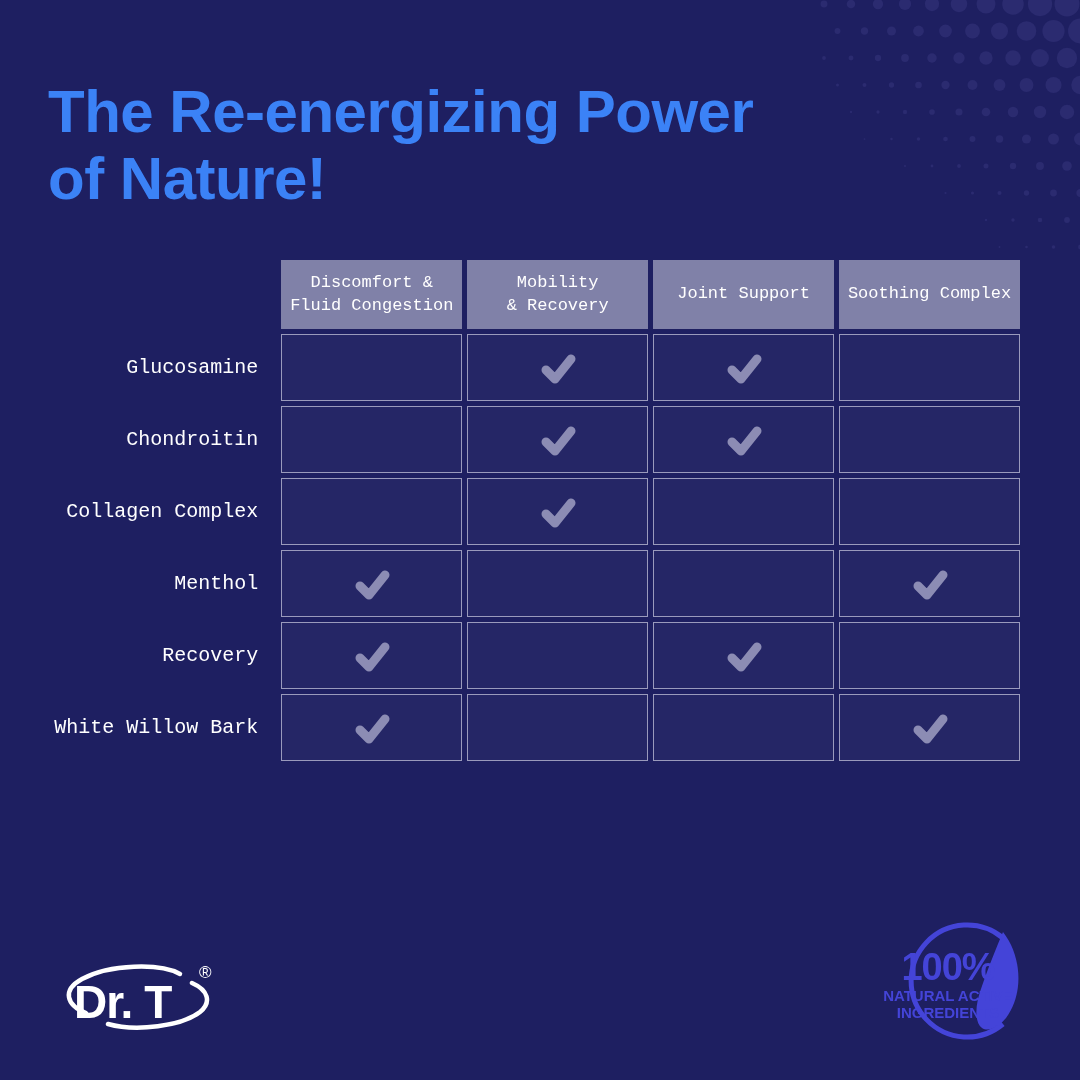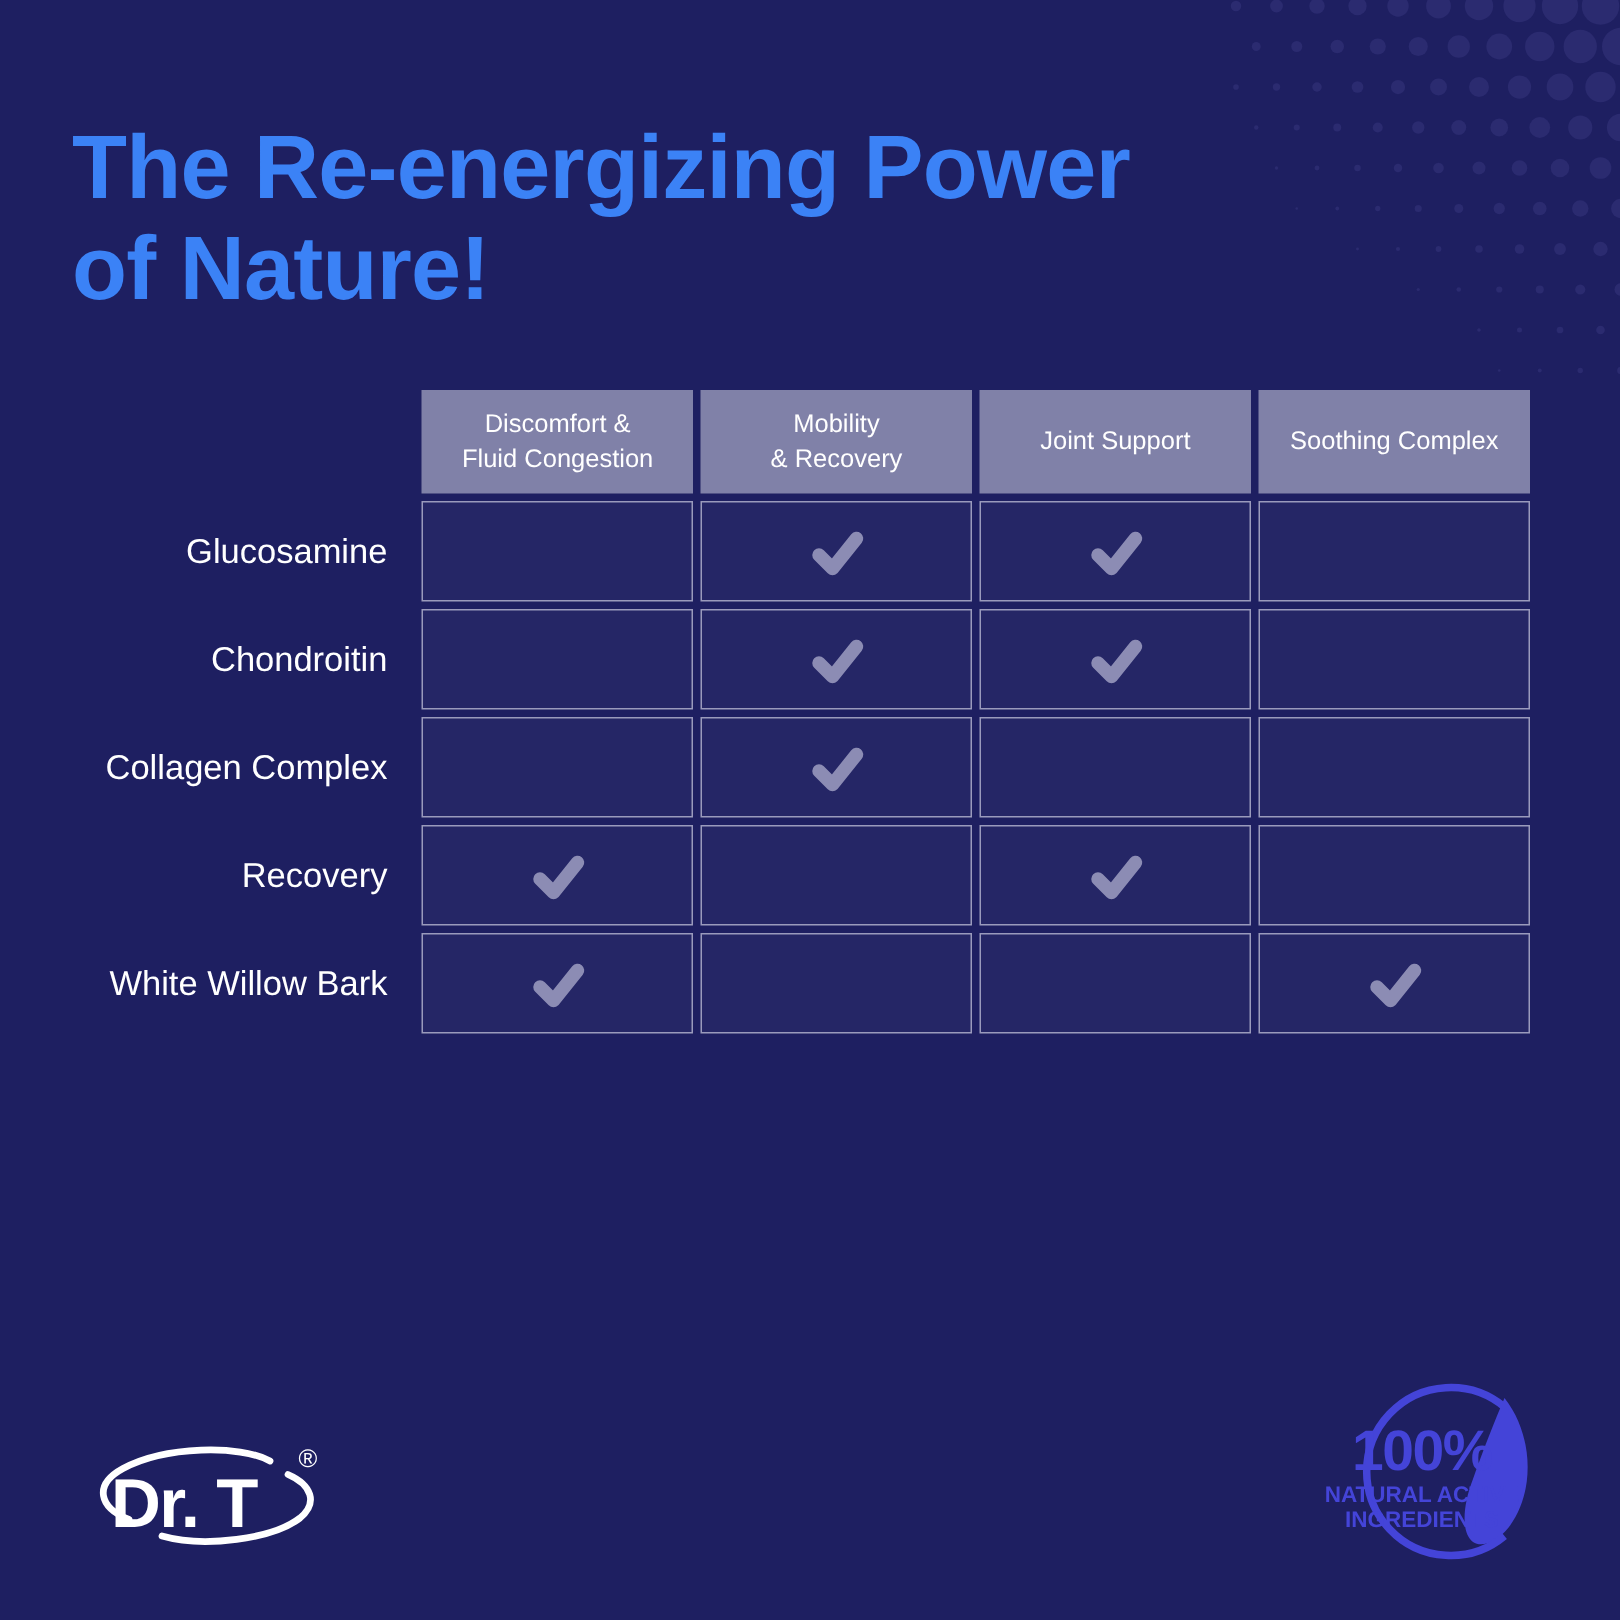--- a/index.html
+++ b/index.html
@@ -36,20 +36,21 @@
     color:#3b82f6;
     white-space:pre-line;
   }
 
   
   #matrix {
     position:absolute;
     left:20px;
     top:255px;
     width:1010px;
+    font-family:Liberation Mono, monospace;
   }
 
   table.matrix {
     border-collapse:separate;
     border-spacing:5px 5px;
     table-layout:fixed;
     width:1005px;
   }
 
   table.matrix col.rowlabel-col { width:250px; }
@@ -71,21 +72,21 @@
     text-align:center;
     vertical-align:middle;
     line-height:1.35;
     white-space:pre-line;
   }
 
   td.rowhead {
     background:transparent;
     border:none;
     padding:0 18px 0 0;
-    font-size:23px;
+    font-size:20px;
     font-weight:normal;
     color:#ffffff;
     text-align:right;
     vertical-align:middle;
     white-space:nowrap;
   }
 
   td.cell {
     height:67px;
     background:rgba(255,255,255,0.035);
@@ -279,20 +280,35 @@
           <td class="cell empty" data-col="discomfort-fluid-congestion"></td>
           <td class="cell" data-col="mobility-recovery">
             <svg class="check" viewBox="0 0 46 46">
               <path d="M11 25 L20 34 L36 14"></path>
             </svg>
           </td>
           <td class="cell empty" data-col="joint-support"></td>
           <td class="cell empty" data-col="soothing-action"></td>
         </tr>
         <tr>
+          <td class="rowhead">Menthol</td>
+          <td class="cell" data-col="discomfort-fluid-congestion">
+            <svg class="check" viewBox="0 0 46 46">
+              <path d="M11 25 L20 34 L36 14"></path>
+            </svg>
+          </td>
+          <td class="cell empty" data-col="mobility-recovery"></td>
+          <td class="cell empty" data-col="joint-support"></td>
+          <td class="cell" data-col="soothing-action">
+            <svg class="check" viewBox="0 0 46 46">
+              <path d="M11 25 L20 34 L36 14"></path>
+            </svg>
+          </td>
+        </tr>
+        <tr>
           <td class="rowhead">Recovery</td>
           <td class="cell" data-col="discomfort-fluid-congestion">
             <svg class="check" viewBox="0 0 46 46">
               <path d="M11 25 L20 34 L36 14"></path>
             </svg>
           </td>
           <td class="cell empty" data-col="mobility-recovery"></td>
           <td class="cell" data-col="joint-support">
             <svg class="check" viewBox="0 0 46 46">
               <path d="M11 25 L20 34 L36 14"></path>

